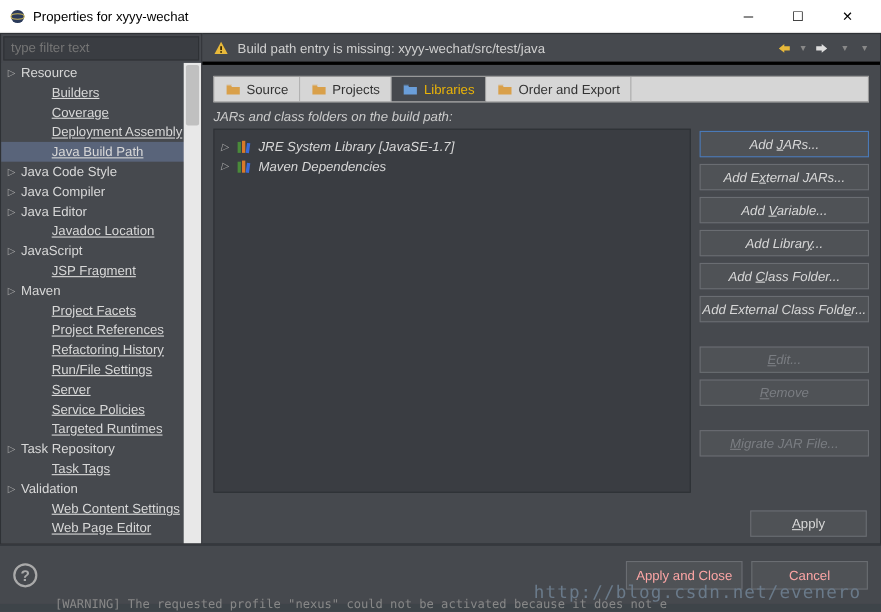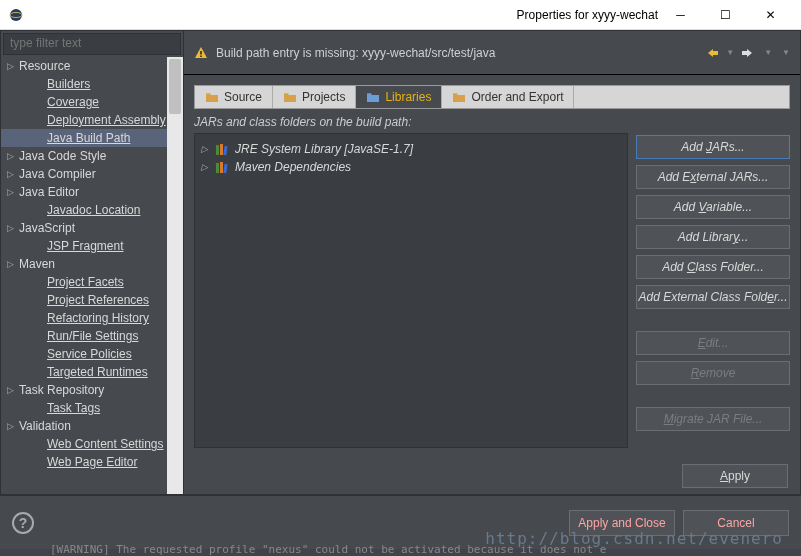--- a/index.html
+++ b/index.html
@@ -1,39 +1,39 @@
 <!DOCTYPE html>
 <html><head>
   <meta charset="utf-8">
   <style>
     * { margin: 0; padding: 0; box-sizing: border-box; font-family: "Segoe UI", Tahoma, sans-serif; font-size: 12px; }
     body { background: #3e4449; width: 801px; height: 556px; overflow: hidden; }
     
     .titlebar { height: 30px; background: #fff; border-bottom: 1px solid #ddd; display: flex; align-items: center; padding: 0 8px; }
     .titlebar-icon { width: 16px; height: 16px; margin-right: 6px; }
-    .titlebar-title { flex: 1; color: #000; font-size: 12px; text-align: right; }
+    .titlebar-title { flex: 1; color: #000; font-size: 12px; }
     .titlebar-btns { display: flex; }
     .titlebar-btn { width: 45px; height: 28px; display: flex; align-items: center; justify-content: center; color: #000; }
     
     .main-area { display: flex; height: 465px; background: #46494e; }
     
     .sidebar { width: 184px; background: #46494e; border: 1px solid #2e3135; display: flex; flex-direction: column; }
     .filter-box { height: 22px; background: #3a3d42; border: 1px solid #2e3135; margin: 2px; padding: 2px 6px; color: #5a6a7a; font-style: italic; }
     .filter-box input { background: transparent; border: none; color: #fdba74; width: 100%; outline: none; }
     .tree-wrap { flex: 1; position: relative; overflow: hidden; }
     .tree { overflow-y: auto; background: #46494e; height: 100%; }
     .tree-scrollbar { position: absolute; right: 0; top: 0; width: 16px; height: 100%; background: #e8e8e8; }
     .tree-scrollbar-thumb { position: absolute; right: 2px; top: 2px; width: 12px; height: 55px; background: #c0c0c0; border-radius: 2px; }
     .tree-item { display: flex; align-items: center; height: 18px; padding-left: 6px; color: #d8d8d8; cursor: pointer; white-space: nowrap; }
     .tree-item.selected { background: #59647a; }
     .tree-arrow { width: 12px; display: inline-block; color: #aaa; font-size: 9px; }
     .tree-item.indent { padding-left: 34px; text-decoration: underline; }
     
     .content { flex: 1; display: flex; flex-direction: column; background: #46494e; border: 1px solid #2e3135; border-left: none; }
-    .warning-bar { height: 44px; display: flex; align-items: center; padding: 0 10px; border-bottom: 1px solid #000000; }
+    .warning-bar { height: 28px; display: flex; align-items: center; padding: 0 10px; border-bottom: 3px solid #000000; }
     .warn-icon { width: 14px; height: 14px; margin-right: 8px; }
     .warning-text { flex: 1; color: #d0d0d0; }
     .nav-arrows { display: flex; gap: 6px; align-items: center; }
     .nav-arrow { width: 18px; height: 14px; }
     
     .tabs-wrap { padding: 10px 10px 0 10px; }
     .tabs { display: flex; background: #d6d6d6; border: 1px solid #999; }
     .tab { display: flex; align-items: center; height: 22px; padding: 0 10px; gap: 5px; border-right: 1px solid #aaa; cursor: pointer; color: #333; background: #d6d6d6; }
     .tab.active { background: #46494e; color: #eab308; }
     .tab-icon { width: 14px; height: 12px; }
@@ -142,20 +142,24 @@
             <span class="tree-arrow"></span>
             <span>Project References</span>
           </div>
           <div class="tree-item indent">
             <span class="tree-arrow"></span>
             <span>Refactoring History</span>
           </div>
           <div class="tree-item indent">
             <span class="tree-arrow"></span>
             <span>Run/File Settings</span>
+          </div>
+          <div class="tree-item indent">
+            <span class="tree-arrow"></span>
+            <span>Server</span>
           </div>
           <div class="tree-item indent">
             <span class="tree-arrow"></span>
             <span>Service Policies</span>
           </div>
           <div class="tree-item indent">
             <span class="tree-arrow"></span>
             <span>Targeted Runtimes</span>
           </div>
           <div class="tree-item">

